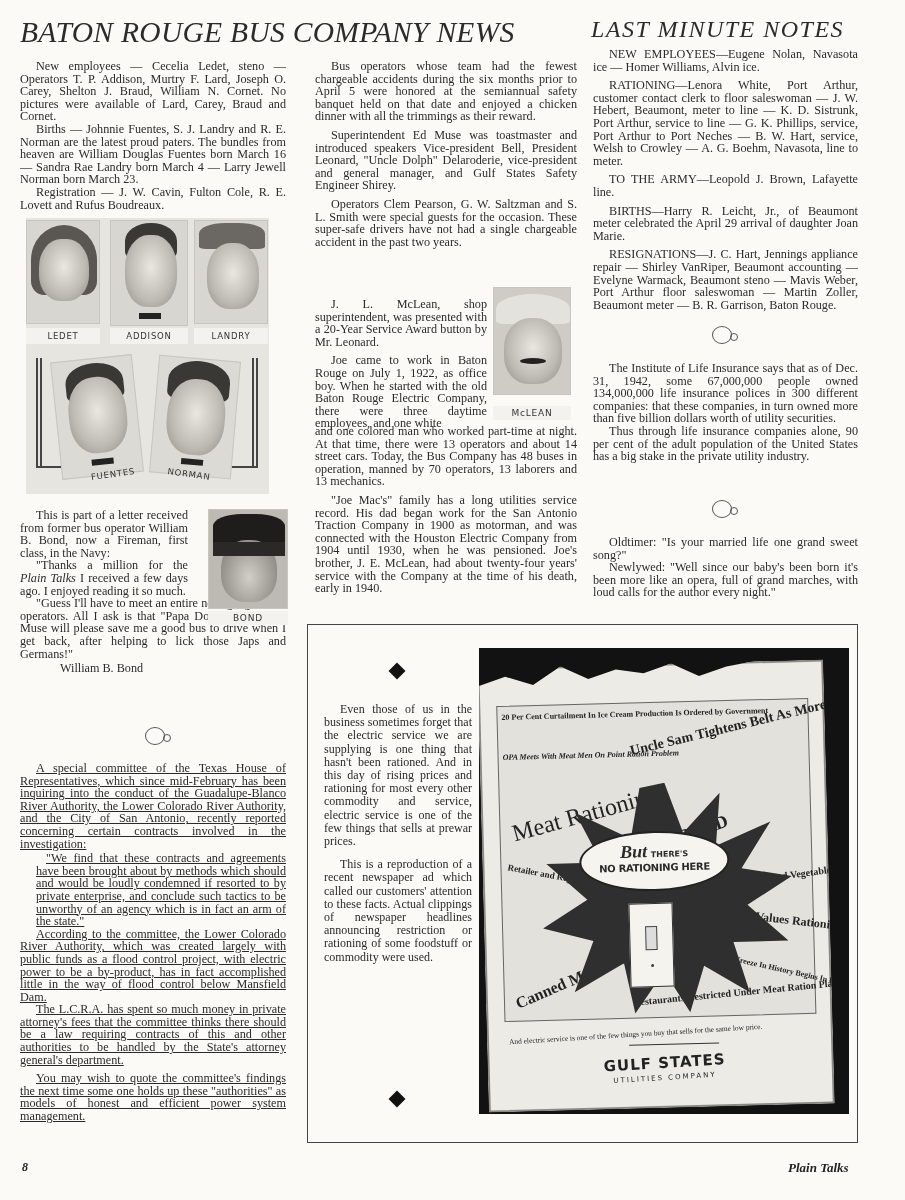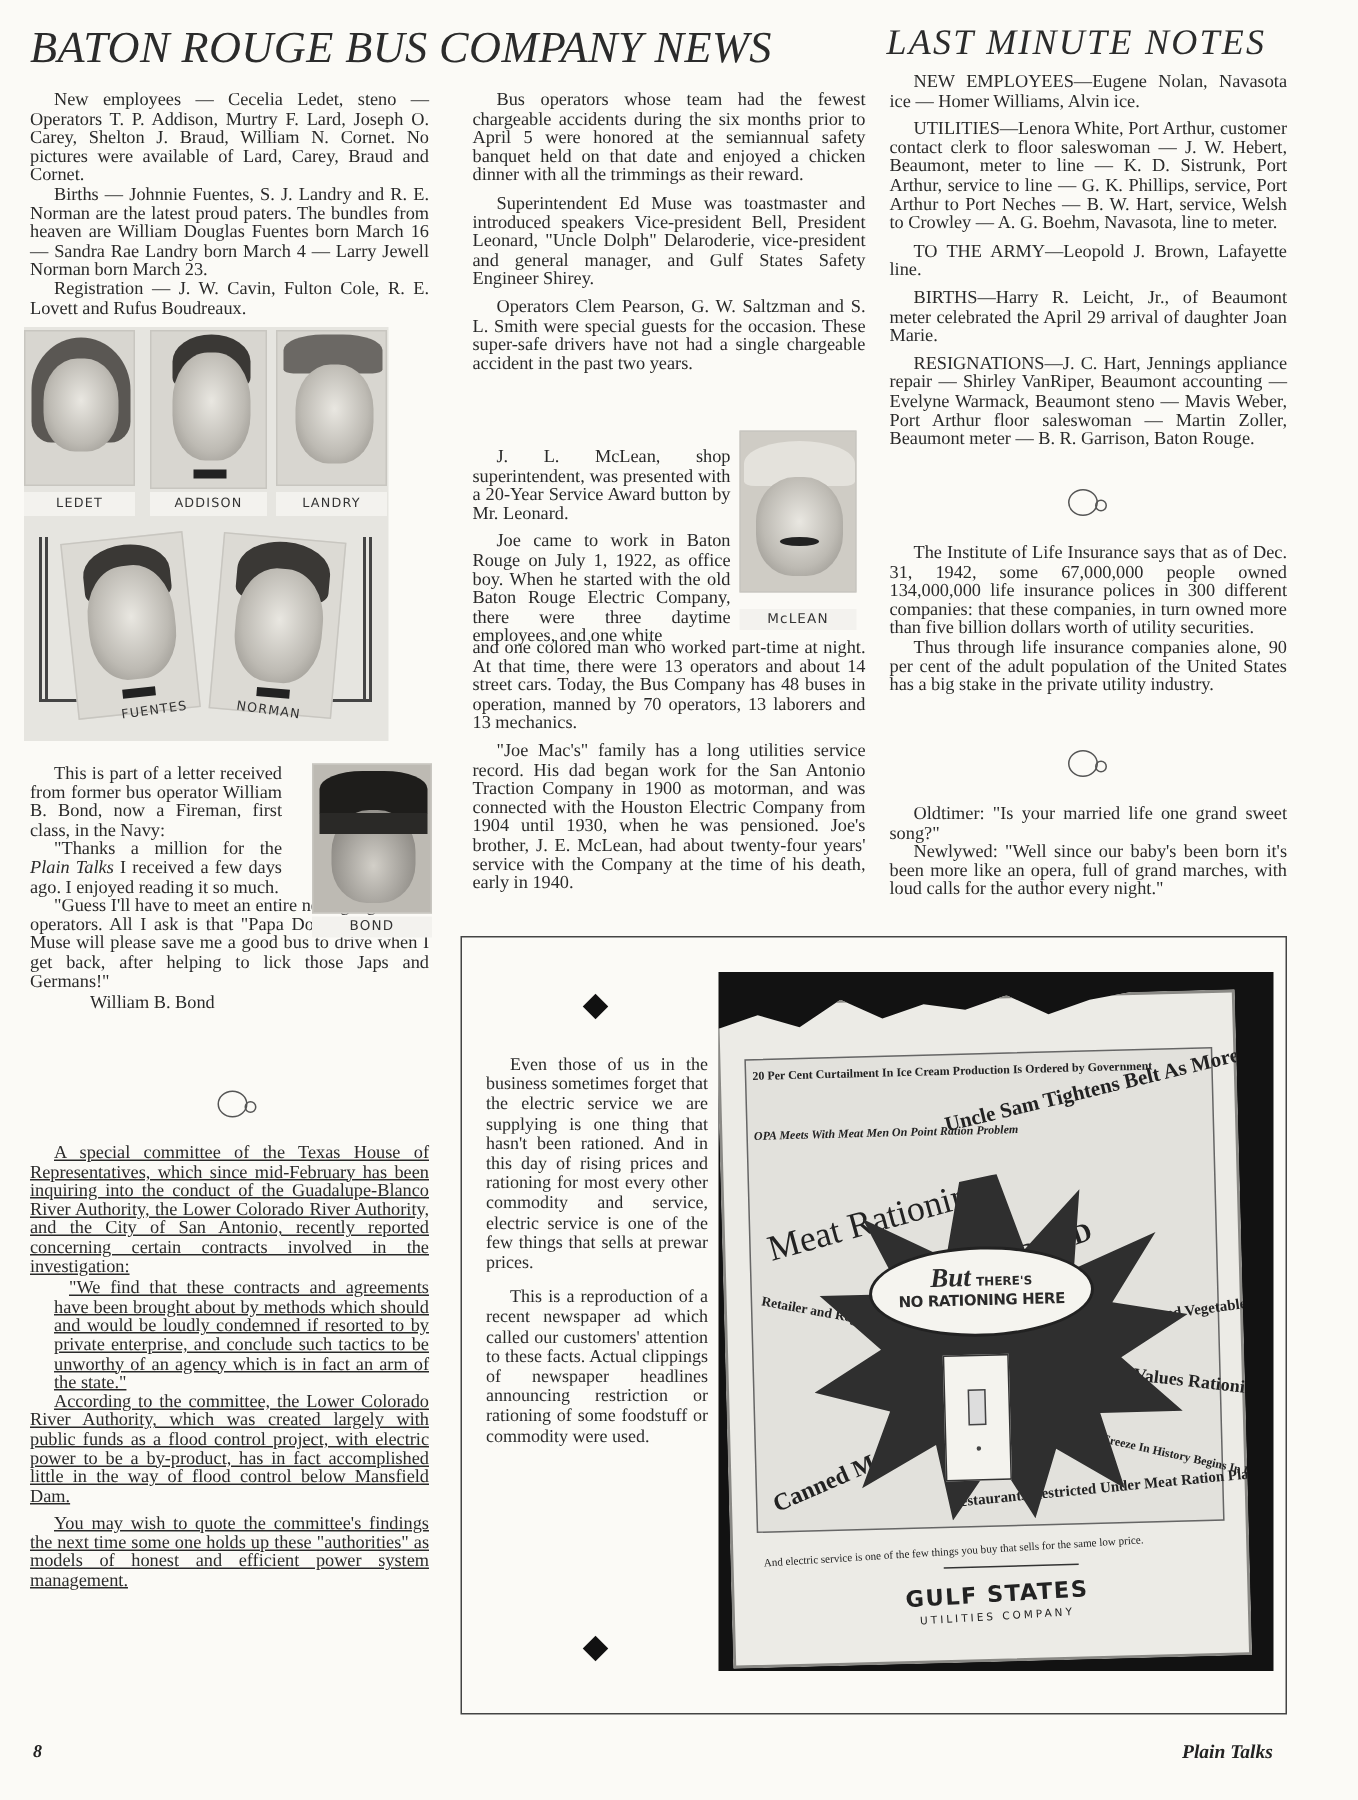--- a/index.html
+++ b/index.html
@@ -38,21 +38,21 @@
 
 <div class="abs title" style="left:20px; top:16px;">BATON ROUGE BUS COMPANY NEWS</div>
 <div class="abs title" style="left:591px; top:16px; font-size:24px; letter-spacing:1.5px;">LAST MINUTE NOTES</div>
 
 <div class="abs col" style="left:20px; top:60px; width:266px;">
   <p>New employees — Cecelia Ledet, steno — Operators T. P. Addison, Murtry F. Lard, Joseph O. Carey, Shelton J. Braud, William N. Cornet. No pictures were available of Lard, Carey, Braud and Cornet.</p>
   <p>Births — Johnnie Fuentes, S. J. Landry and R. E. Norman are the latest proud paters. The bundles from heaven are William Douglas Fuentes born March 16 — Sandra Rae Landry born March 4 — Larry Jewell Norman born March 23.</p>
   <p>Registration — J. W. Cavin, Fulton Cole, R. E. Lovett and Rufus Boudreaux.</p>
 </div>
 
-<div class="abs" style="left:16px; top:218px; width:243px; height:276px; background:#e6e5e0;">
+<div class="abs" style="left:26px; top:218px; width:243px; height:276px; background:#e6e5e0;">
 
   <div class="abs photo" style="left:0; top:2px; width:74px; height:104px;">
     <div class="hair" style="left:4px; top:4px; width:66px; height:70px; background:#5a5753;"></div>
     <div class="face" style="left:12px; top:18px; width:50px; height:62px;"></div>
   </div>
   <div class="caption" style="left:0; top:110px; width:74px; height:16px; line-height:16px;">LEDET</div>
 
   <div class="abs photo" style="left:84px; top:2px; width:78px; height:106px;">
     <div class="hair" style="left:14px; top:2px; width:52px; height:36px;"></div>
     <div class="face" style="left:14px; top:14px; width:52px; height:72px;"></div>
@@ -101,20 +101,21 @@
   <p style="margin-top:-12.6px;">"Guess I'll have to meet an entire new 'gang' of bus operators. All I ask is that "Papa Dolph" and Eddie Muse will please save me a good bus to drive when I get back, after helping to lick those Japs and Germans!"</p>
   <div class="sig">William B. Bond</div>
 </div>
 
 <div class="ornament" style="left:145px; top:727px;"></div>
 
 <div class="abs col" style="left:20px; top:762px; width:266px;text-decoration:underline;">
   <p>A special committee of the Texas House of Representatives, which since mid-February has been inquiring into the conduct of the Guadalupe-Blanco River Authority, the Lower Colorado River Authority, and the City of San Antonio, recently reported concerning certain contracts involved in the investigation:</p>
   <p class="q" style="text-indent:10px; margin-top:2px;">"We find that these contracts and agreements have been brought about by methods which should and would be loudly condemned if resorted to by private enterprise, and conclude such tactics to be unworthy of an agency which is in fact an arm of the state."</p>
   <p>According to the committee, the Lower Colorado River Authority, which was created largely with public funds as a flood control project, with electric power to be a by-product, has in fact accomplished little in the way of flood control below Mansfield Dam.</p>
+  <p>The L.C.R.A. has spent so much money in private attorney's fees that the committee thinks there should be a law requiring contracts of this and other authorities to be handled by the State's attorney general's department.</p>
   <p class="sp">You may wish to quote the committee's findings the next time some one holds up these "authorities" as models of honest and efficient power system management.</p>
 </div>
 
 <div class="abs col" style="left:315px; top:60px; width:262px;">
   <p>Bus operators whose team had the fewest chargeable accidents during the six months prior to April 5 were honored at the semiannual safety banquet held on that date and enjoyed a chicken dinner with all the trimmings as their reward.</p>
   <p class="sp">Superintendent Ed Muse was toastmaster and introduced speakers Vice-president Bell, President Leonard, "Uncle Dolph" Delaroderie, vice-president and general manager, and Gulf States Safety Engineer Shirey.</p>
   <p class="sp">Operators Clem Pearson, G. W. Saltzman and S. L. Smith were special guests for the occasion. These super-safe drivers have not had a single chargeable accident in the past two years.</p>
 </div>
 
 <div class="abs photo" style="left:493px; top:287px; width:78px; height:108px; background:#cfccc5;">
@@ -128,21 +129,21 @@
   <p>J. L. McLean, shop superintendent, was presented with a 20-Year Service Award button by Mr. Leonard.</p>
   <p class="sp">Joe came to work in Baton Rouge on July 1, 1922, as office boy. When he started with the old Baton Rouge Electric Company, there were three daytime employees, and one white</p>
 </div>
 <div class="abs col" style="left:315px; top:425px; width:262px;">
   <p style="text-indent:0;">and one colored man who worked part-time at night. At that time, there were 13 operators and about 14 street cars. Today, the Bus Company has 48 buses in operation, manned by 70 operators, 13 laborers and 13 mechanics.</p>
   <p class="sp">"Joe Mac's" family has a long utilities service record. His dad began work for the San Antonio Traction Company in 1900 as motorman, and was connected with the Houston Electric Company from 1904 until 1930, when he was pensioned. Joe's brother, J. E. McLean, had about twenty-four years' service with the Company at the time of his death, early in 1940.</p>
 </div>
 
 <div class="abs col" style="left:593px; top:48px; width:265px;">
   <p><span>NEW EMPLOYEES</span><span>—Eugene Nolan, Navasota ice — Homer Williams, Alvin ice.</span></p>
-  <p class="sp"><span>UTILITIES</span><span>—Lenora White, Port Arthur, customer contact clerk to floor saleswoman — J. W. Hebert, Beaumont, meter to line — K. D. Sistrunk, Port Arthur, service to line — G. K. Phillips, service, Port Arthur to Port Neches — B. W. Hart, service, Welsh to Crowley — A. G. Boehm, Navasota, line to meter.</span></p>
+  <p class="sp"><span>RATIONING</span><span>—Lenora White, Port Arthur, customer contact clerk to floor saleswoman — J. W. Hebert, Beaumont, meter to line — K. D. Sistrunk, Port Arthur, service to line — G. K. Phillips, service, Port Arthur to Port Neches — B. W. Hart, service, Welsh to Crowley — A. G. Boehm, Navasota, line to meter.</span></p>
   <p class="sp"><span>TO THE ARMY</span><span>—Leopold J. Brown, Lafayette line.</span></p>
   <p class="sp"><span>BIRTHS</span><span>—Harry R. Leicht, Jr., of Beaumont meter celebrated the April 29 arrival of daughter Joan Marie.</span></p>
   <p class="sp"><span>RESIGNATIONS</span><span>—J. C. Hart, Jennings appliance repair — Shirley VanRiper, Beaumont accounting — Evelyne Warmack, Beaumont steno — Mavis Weber, Port Arthur floor saleswoman — Martin Zoller, Beaumont meter — B. R. Garrison, Baton Rouge.</span></p>
 </div>
 
 <div class="ornament" style="left:712px; top:326px;"></div>
 
 <div class="abs col" style="left:593px; top:362px; width:265px;">
   <p>The Institute of Life Insurance says that as of Dec. 31, 1942, some 67,000,000 people owned 134,000,000 life insurance polices in 300 different companies: that these companies, in turn owned more than five billion dollars worth of utility securities.</p>
   <p>Thus through life insurance companies alone, 90 per cent of the adult population of the United States has a big stake in the private utility industry.</p>

